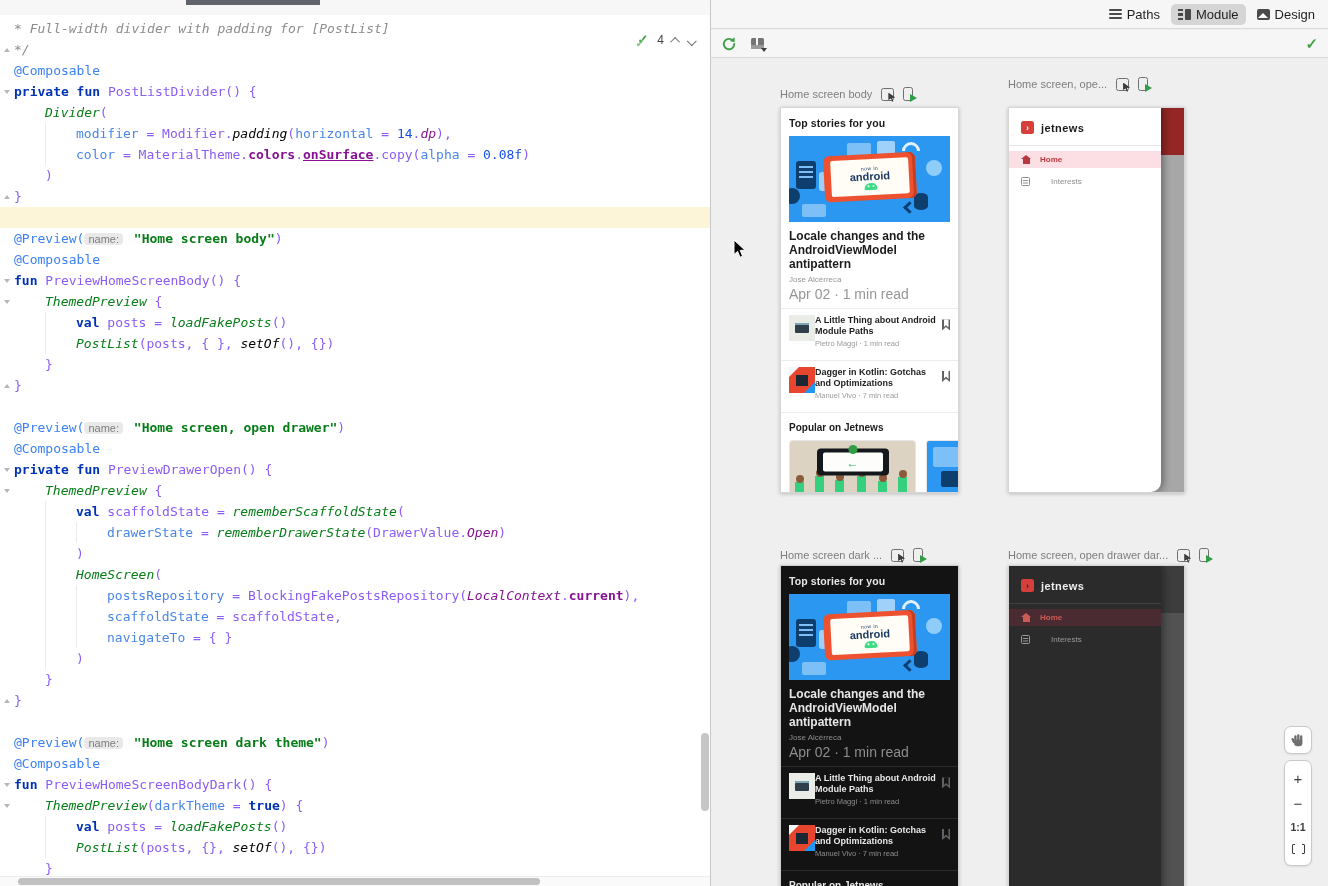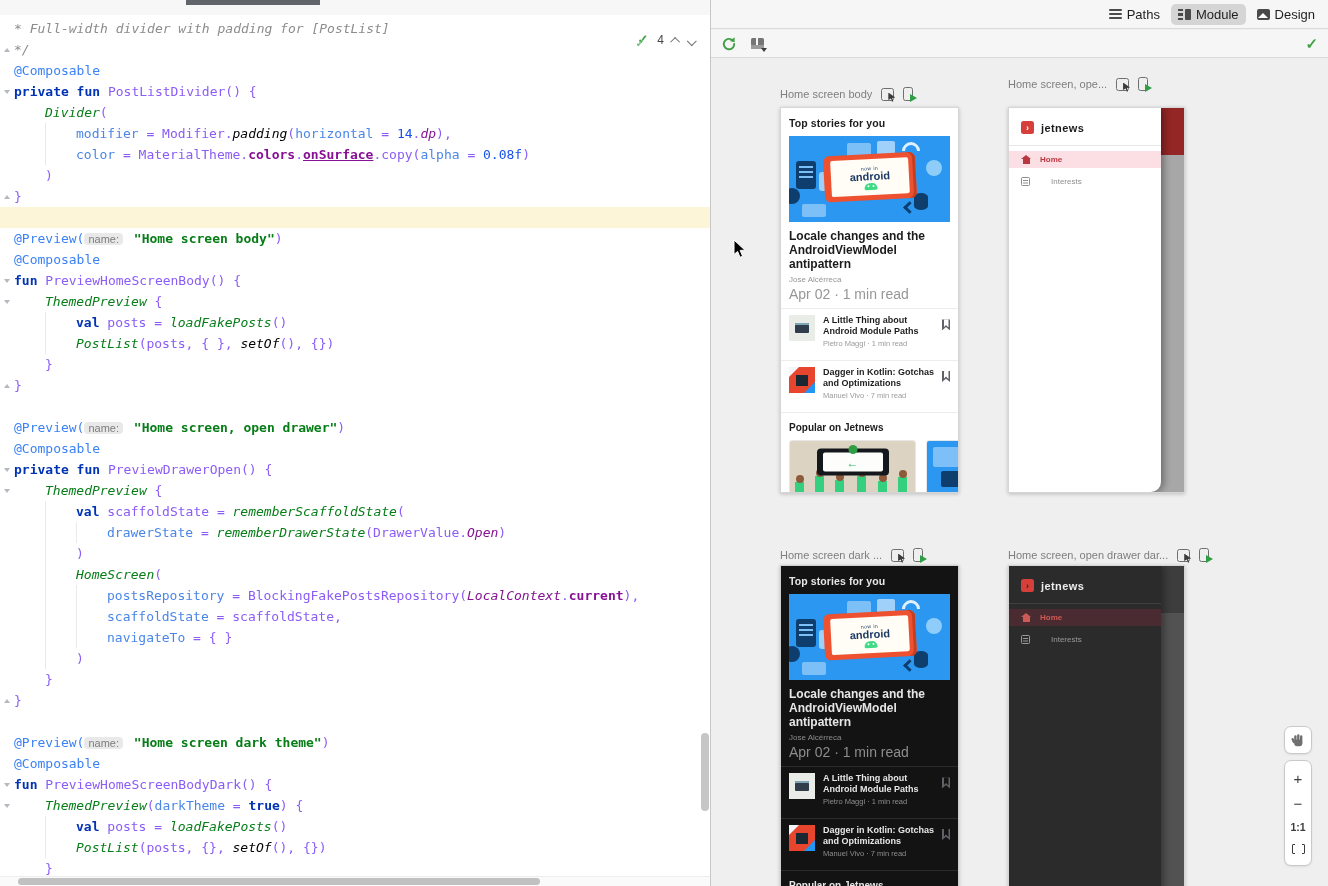--- a/index.html
+++ b/index.html
@@ -102,21 +102,21 @@
             display:flex; flex-direction:column; align-items:center; justify-content:center; }
   .nia-small { font-size:5px; color:#1c3a63; letter-spacing:.5px; }
   .nia-big { font-size:11px; font-weight:bold; color:#1c3a63; line-height:10px; }
   .robot { width:13px; height:7px; background:#3ddc84; border-radius:6px 6px 2px 2px; margin-top:2px; position:relative; }
   .robot::after { content:""; position:absolute; left:3px; top:2px; width:2px; height:2px; border-radius:50%;
       background:#fff; box-shadow:5px 0 0 #fff; }
   .hero-title { font-size:12px; font-weight:bold; line-height:1.15; color:#1b1b1b; margin-top:8px; }
   .hero-author { font-size:8px; color:#969696; margin-top:4px; }
   .hero-meta { font-size:14px; color:#969696; margin-top:2px; }
   .sep { border-top:1px solid #ededed; margin:6px -8px 0; }
-  .item { display:flex; gap:8px; padding:6px 0; align-items:flex-start; }
+  .item { display:flex; padding:6px 0; align-items:flex-start; }
   .thumb { width:26px; height:26px; flex:none; position:relative; overflow:hidden; }
   .th1 { background:#e9ece7; }
   .th1 i { position:absolute; left:6px; top:8px; width:14px; height:10px; background:#2f3e4a; border-radius:1px;
            box-shadow:inset 0 2px 0 #7fa6b4; }
   .th2 { background:#e8452f; }
   .th2 .a { position:absolute; left:7px; top:8px; width:12px; height:11px; background:#1b2733; }
   .th2 .b { position:absolute; left:0; top:0; width:10px; height:10px; background:#f3f6f9; clip-path:polygon(0 0,100% 0,0 100%); }
   .th2 .c { position:absolute; right:0; bottom:0; width:11px; height:11px; background:#2196f3; clip-path:polygon(100% 0,100% 100%,0 100%); }
   .item-main { flex:1; min-width:0; }
   .item-title { font-size:9px; font-weight:bold; color:#1d1d1d; line-height:1.2; }

